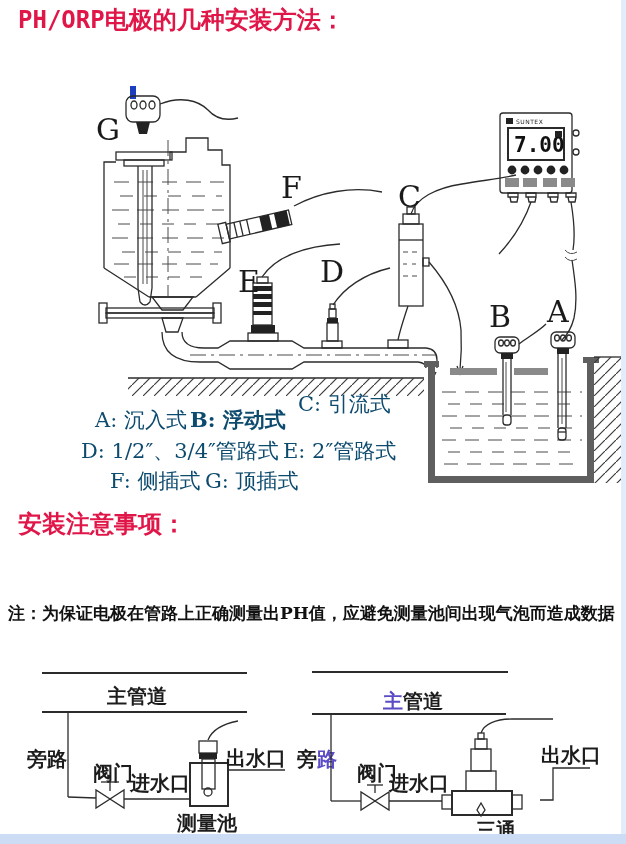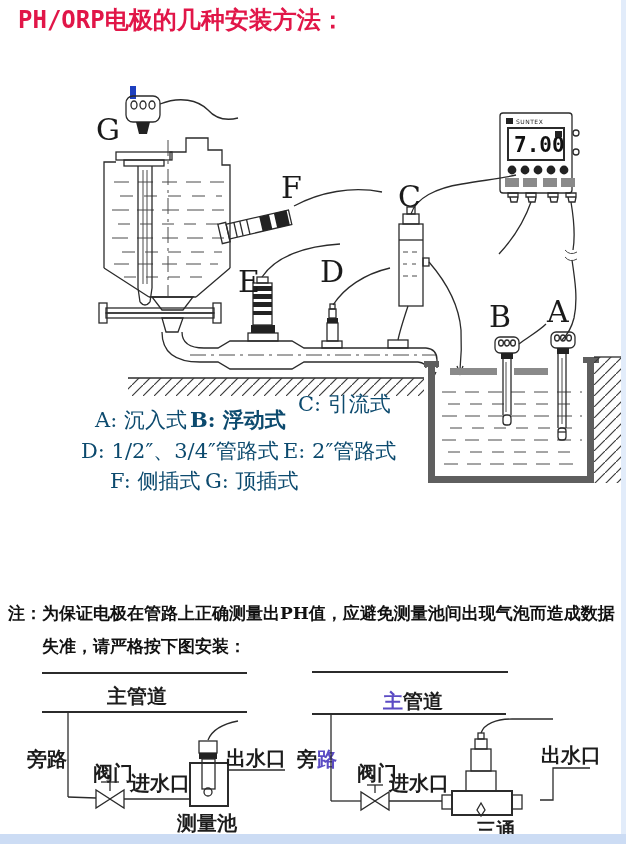--- a/index.html
+++ b/index.html
@@ -287,34 +287,34 @@
         <path d="M481,803 L477,810 L481,816 L485,810 Z"></path>
         <path d="M481,733 C484,724 496,719 512,719 L553,719"></path>
       </g>
       <text x="571" y="762" text-anchor="middle" class="cjk">出水口</text>
       <path class="ink" d="M540,800 L553,800 L553,768 L590,768"></path>
       <text x="496" y="837" text-anchor="middle" class="cjk">三通</text>
     </g>
   </svg>
 
   <div class="title title-main">PH/ORP电极的几种安装方法：</div>
+  <div class="title title-section">安装注意事项：</div>
 
   <div>
     <span class="legend-entry" style="left:95px;top:406px;">A: 沉入式</span>
     <span class="legend-entry" style="left:190px;top:406px;font-weight:bold;">B: 浮动式</span>
     <span class="legend-entry" style="left:298px;top:390px;">C: 引流式</span>
     <span class="legend-entry" style="left:81px;top:437px;">D: 1/2″、3/4″管路式</span>
     <span class="legend-entry" style="left:283px;top:437px;">E: 2″管路式</span>
     <span class="legend-entry" style="left:110px;top:467px;">F: 侧插式</span>
     <span class="legend-entry" style="left:190px;top:467px;margin-left:15px;">G: 顶插式</span>
   </div>
 
   <div class="note">
     <div class="note-row">
       <span class="note-prefix">注：</span>
       <span>为保证电极在管路上正确测量出PH值，应避免测量池间出现气泡而造成数据</span>
     </div>
-    <div class="note-indent">失准，请严格按下图安装：</div>
   </div>
 
   <div class="right-strip"></div>
   <div class="bottom-bar"></div>
 </div>
 
 </body></html>

